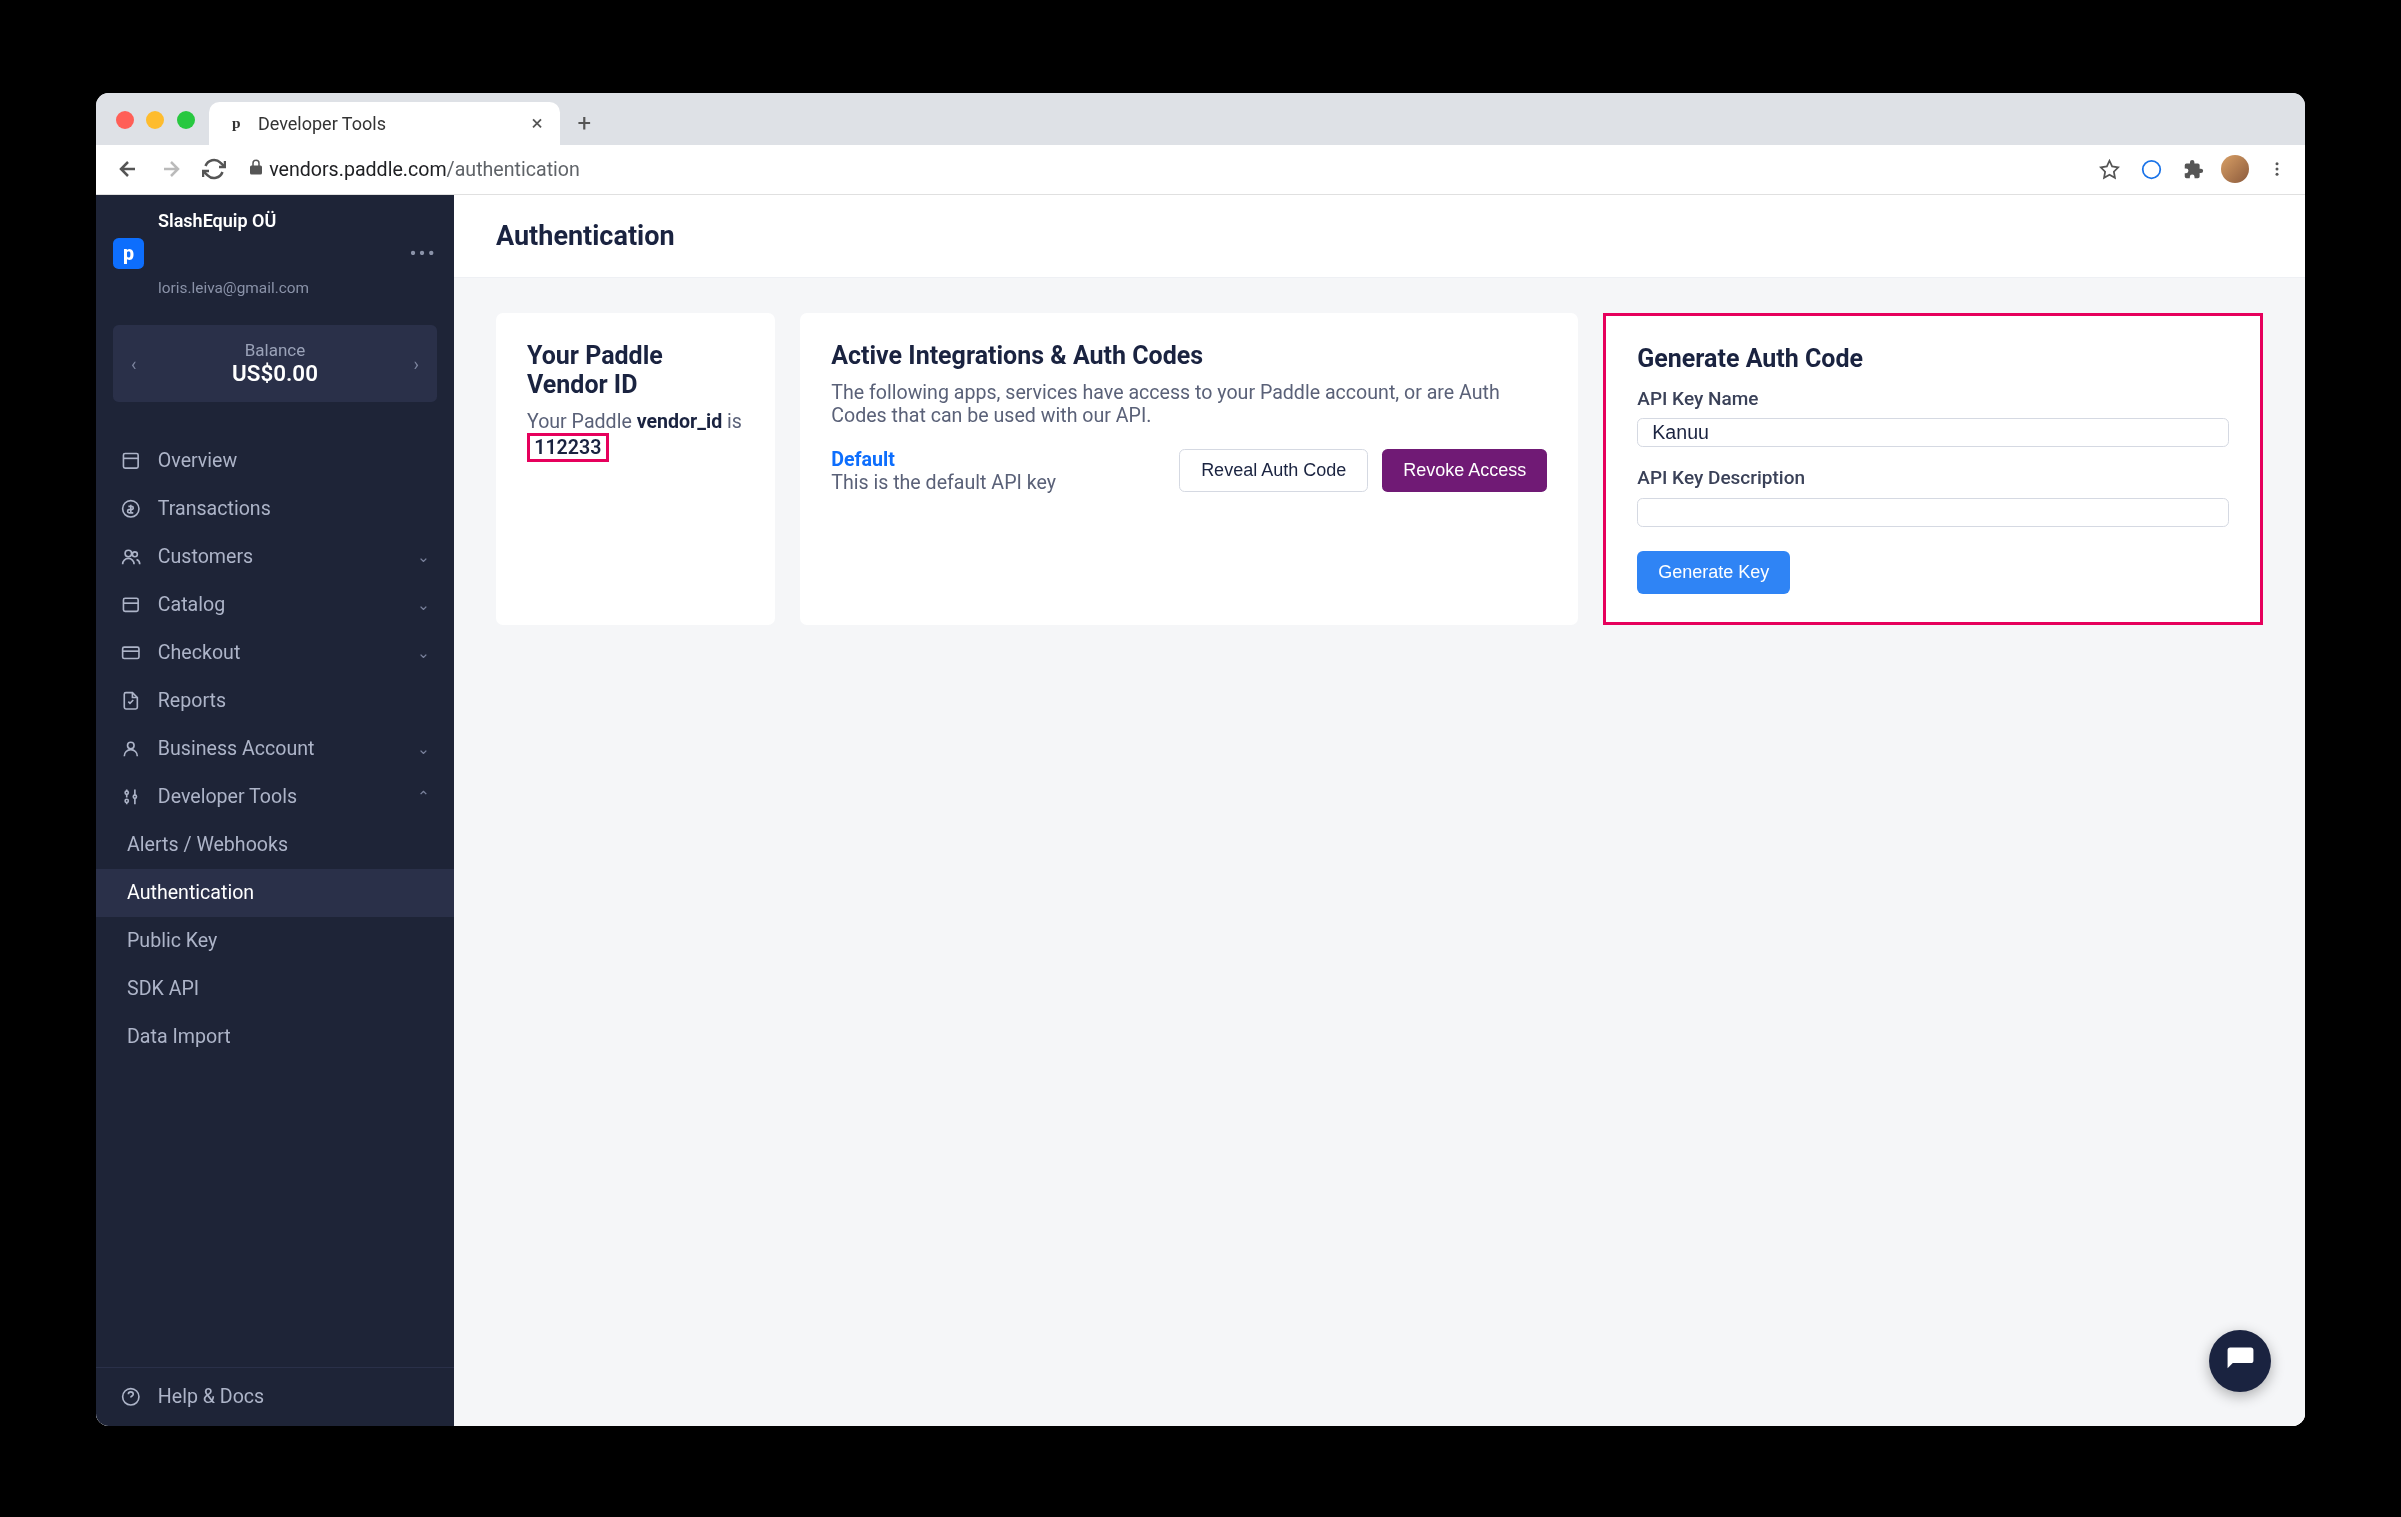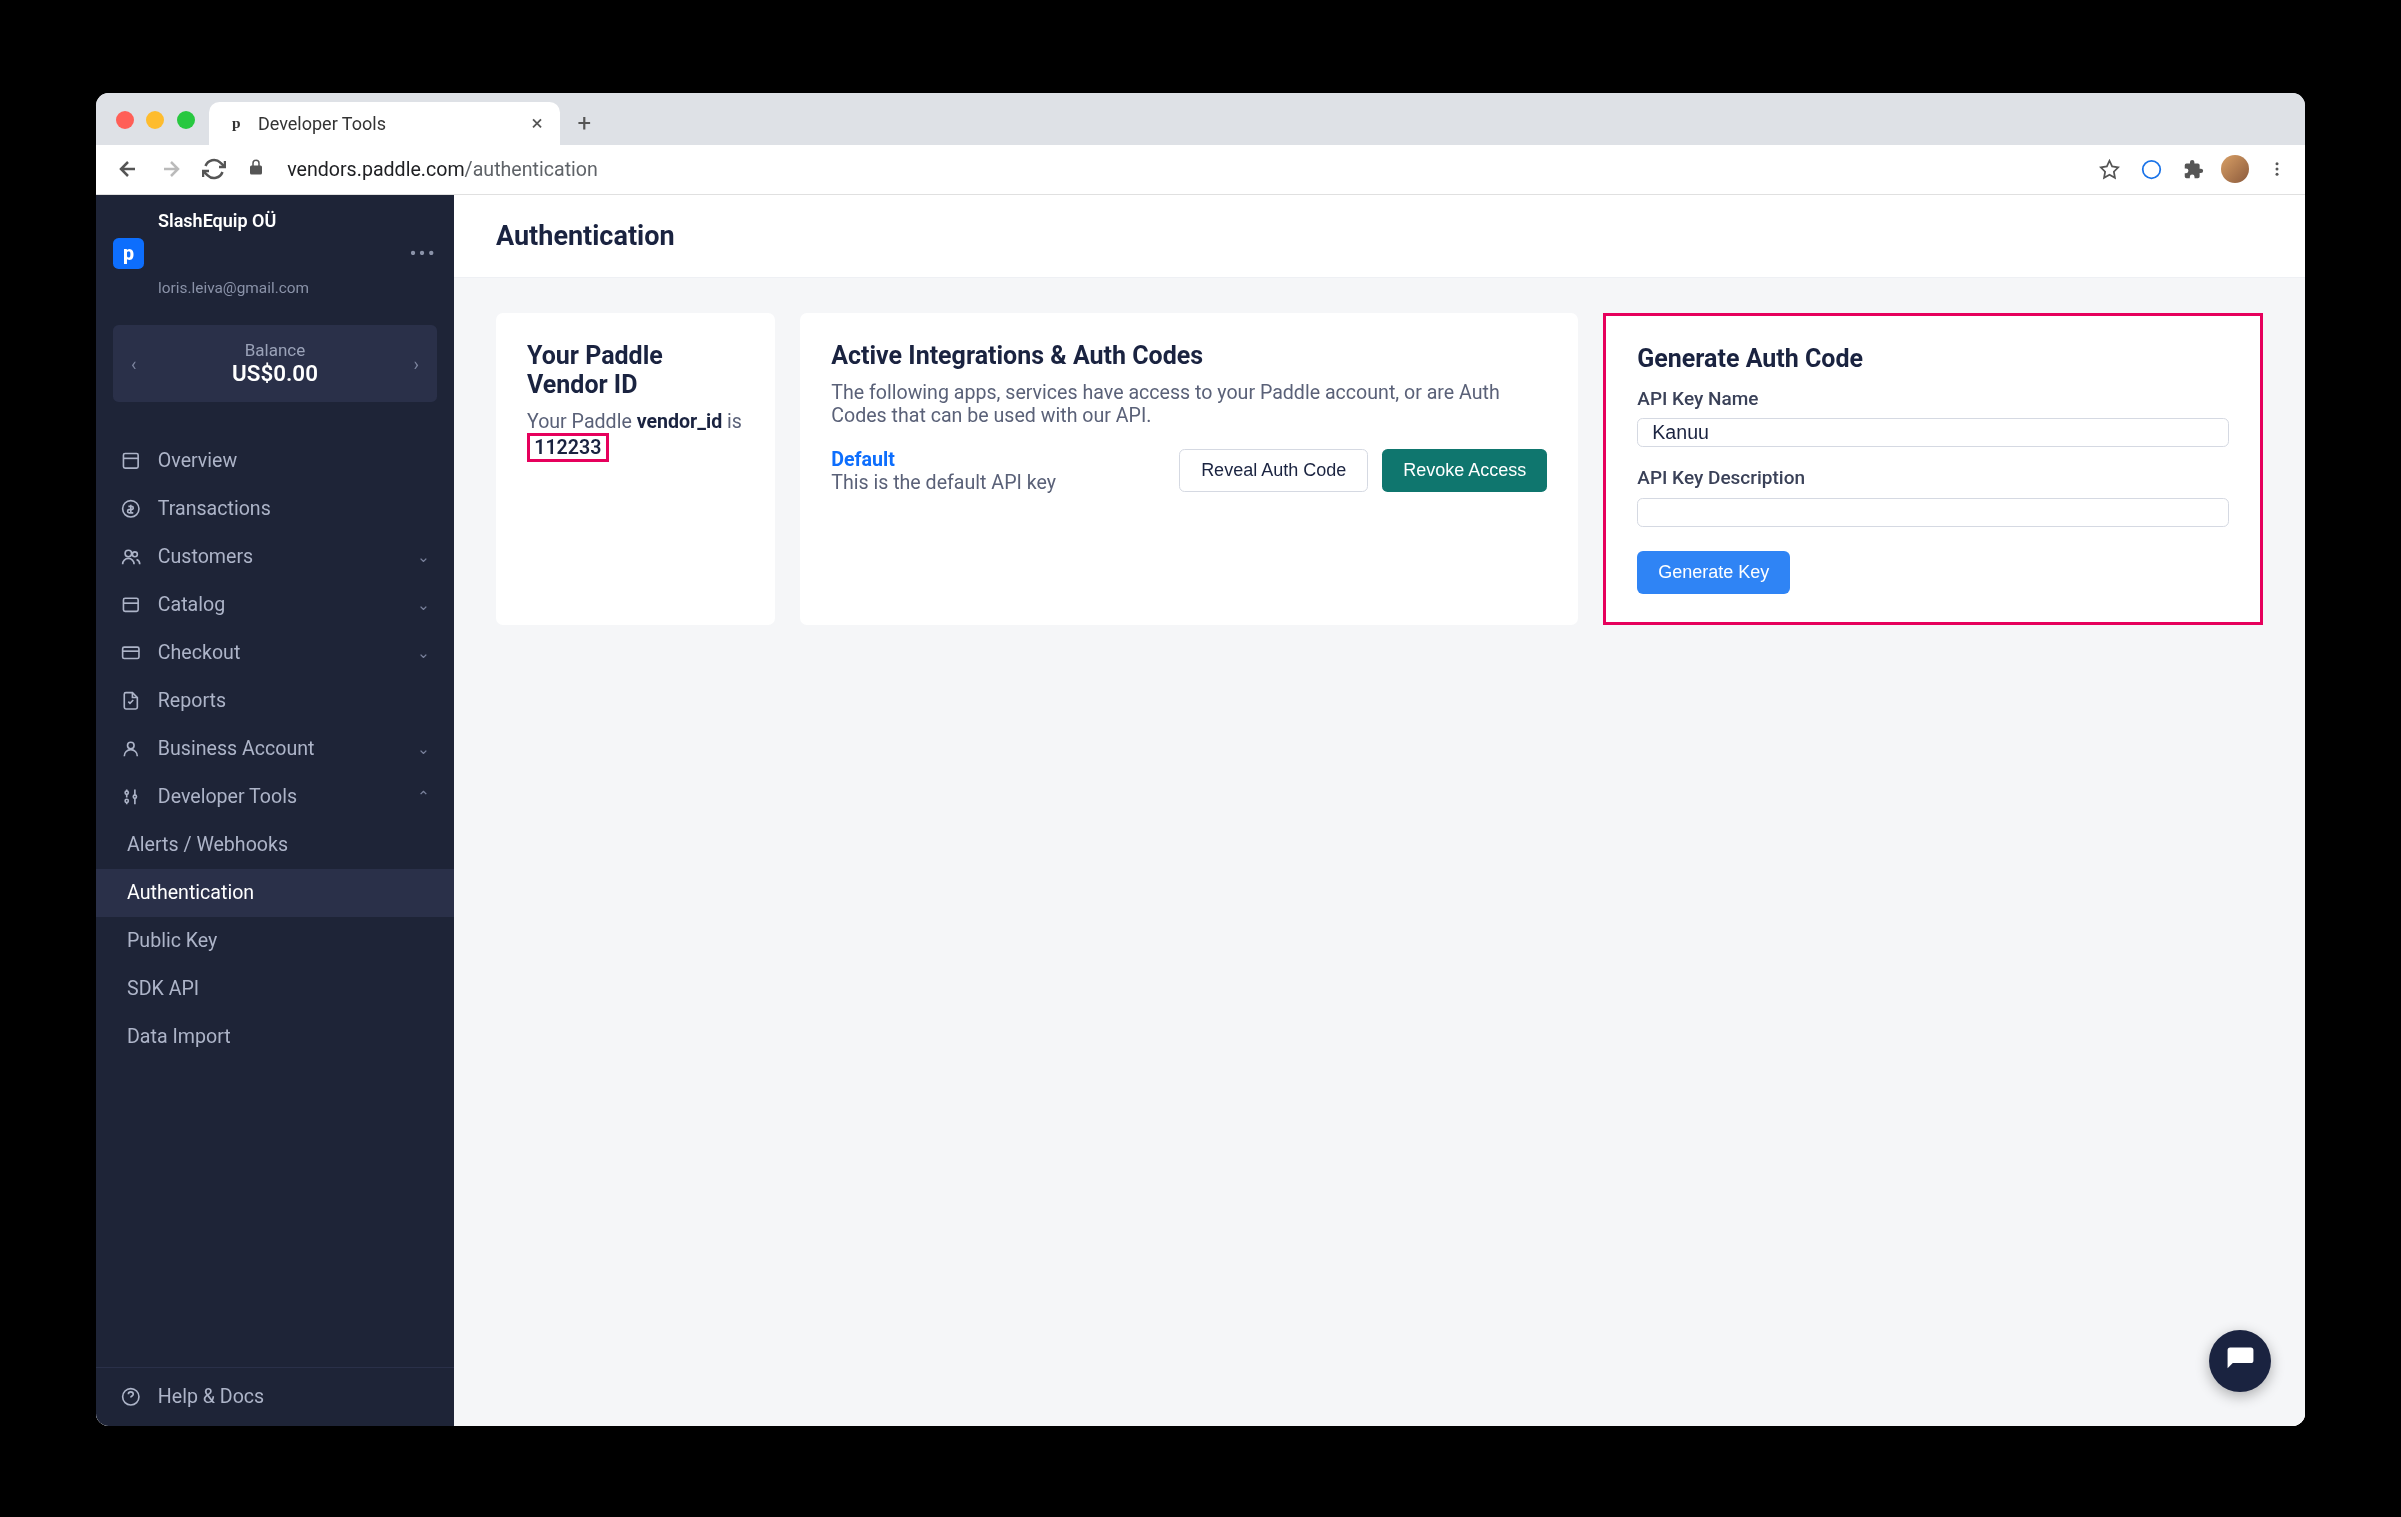--- a/index.html
+++ b/index.html
@@ -12,21 +12,21 @@
 .t-yellow { background: #febc2e; }
 .t-green { background: #28c840; }
 .tab { width: 351px; height: 43px; background: #fff; border-radius: 10.5px 10.5px 0 0; display: flex; align-items: center; padding: 0 17px; gap: 11.2px; position: relative; }
 .tab-favicon { width: 21px; height: 21px; display: flex; align-items: center; justify-content: center; font-weight: 800; color: #333; font-size: 15.4px; font-family: Georgia, serif; }
 .tab-title { font-size: 18px; color: #333; flex: 1; }
 .tab-close { font-size: 21px; color: #555; cursor: pointer; line-height:1;}
 .newtab { width:35px; height:35px; display:flex; align-items:center; justify-content:center; margin-left:7px; margin-bottom:4.2px; font-size:24px; color:#555; cursor:pointer;}
 .toolbar { height: 50px; background: #fff; display: flex; align-items: center; padding: 0 14px; gap: 8.4px; border-bottom: 0.7px solid #e0e0e0;}
 .nav-btn { width: 35px; height: 35px; display: flex; align-items: center; justify-content: center; color: #555; cursor: pointer; border-radius:50%;}
 .nav-btn svg { width: 24px; height: 24px; }
-.addr { flex: 1; height: 34px; display: flex; align-items: center; gap: 22px; padding: 0 7px; color: #333; font-size: 19.6px;}
+.addr { flex: 1; height: 34px; display: flex; align-items: center; gap: 4px; padding: 0 7px; color: #333; font-size: 19.6px;}
 .lock-icon { color: #555; }
 .addr-url { color:#5f6368; }
 .addr-url .host { color:#202124; }
 .toolbar-right { display:flex; align-items:center; gap:14px; margin-left:auto;}
 .toolbar-icon { width:28px; height:28px; display:flex; align-items:center; justify-content:center; color:#555; cursor:pointer;}
 .avatar { width:28px; height:28px; border-radius:50%; background: linear-gradient(135deg,#d9a066,#8b5a3c); cursor:pointer;}
 .app-body { flex: 1; display: flex; overflow:hidden; background:#fff;}
 .sidebar { width: 358px; background: #1e2437; color: #a6adc2; display: flex; flex-direction: column; }
 .org-row { display: flex; align-items: center; padding: 15.4px 17px; gap: 14px; }
 .org-logo { width: 31px; height: 31px; background: #0d6efd; border-radius: 5.6px; display: flex; align-items: center; justify-content: center; color: #fff; font-weight: 800; font-size: 19.6px;}
@@ -56,21 +56,21 @@
 .card-sub { font-size: 19.6px; color: #5a6178;}
 .vendor-line { font-size:19.6px; color:#5a6178;}
 .vendor-line .bold { font-weight:700; color:#1a2340;}
 .hl-box { border: 3.5px solid #e6005c; padding: 0 4.2px; display:inline-block; color:#1a2340; font-weight:600;}
 .int-row { display:flex; align-items:center; margin-top:21px; gap:14px;}
 .int-left { flex:1;}
 .int-name { font-size:19.6px; font-weight:700; color:#0d6efd;}
 .int-desc { font-size:19.6px; color:#5a6178;}
 .btn { height:43px; padding:0 21px; border-radius:5.6px; font-size:18px; font-weight:500; cursor:pointer; display:inline-flex; align-items:center; border:none;}
 .btn-outline { background:#fff; border:1.4px solid #d5d9e2; color:#1a2340;}
-.btn-danger { background:#0f766e; color:#fff;text-align:center;}
+.btn-danger { background:#701a75; color:#fff;text-align:center;}
 .btn-primary { background:#2f84f5; color:#fff;border-radius:6px;}
 .form-card { border: 3.5px solid #e6005c; width: 889px; border-radius:0;}
 .form-label { font-size:19px; color:#3a4158; font-weight:500; margin-top:19.6px; margin-bottom:8.4px; display:block;}
 .form-label:first-of-type { margin-top:14px;}
 .form-input { width:100%; max-width:814px; height:29px; border:1.4px solid #d5d9e2; border-radius:5.6px; padding:0 14px; font-size:19.6px; color:#1a2340;}
 .gen-btn { margin-top:24px;}
 .chat-fab { position:absolute; right:34px; bottom:34px; width:62px; height:62px; border-radius:50%; background:#1a2340; color:#fff; display:flex; align-items:center; justify-content:center; cursor:pointer; box-shadow:0 4.2px 14px rgba(0,0,0,0.3);}
 .chat-fab svg { width:31px; height:31px; fill:#fff;}
 </style>
 </head>

